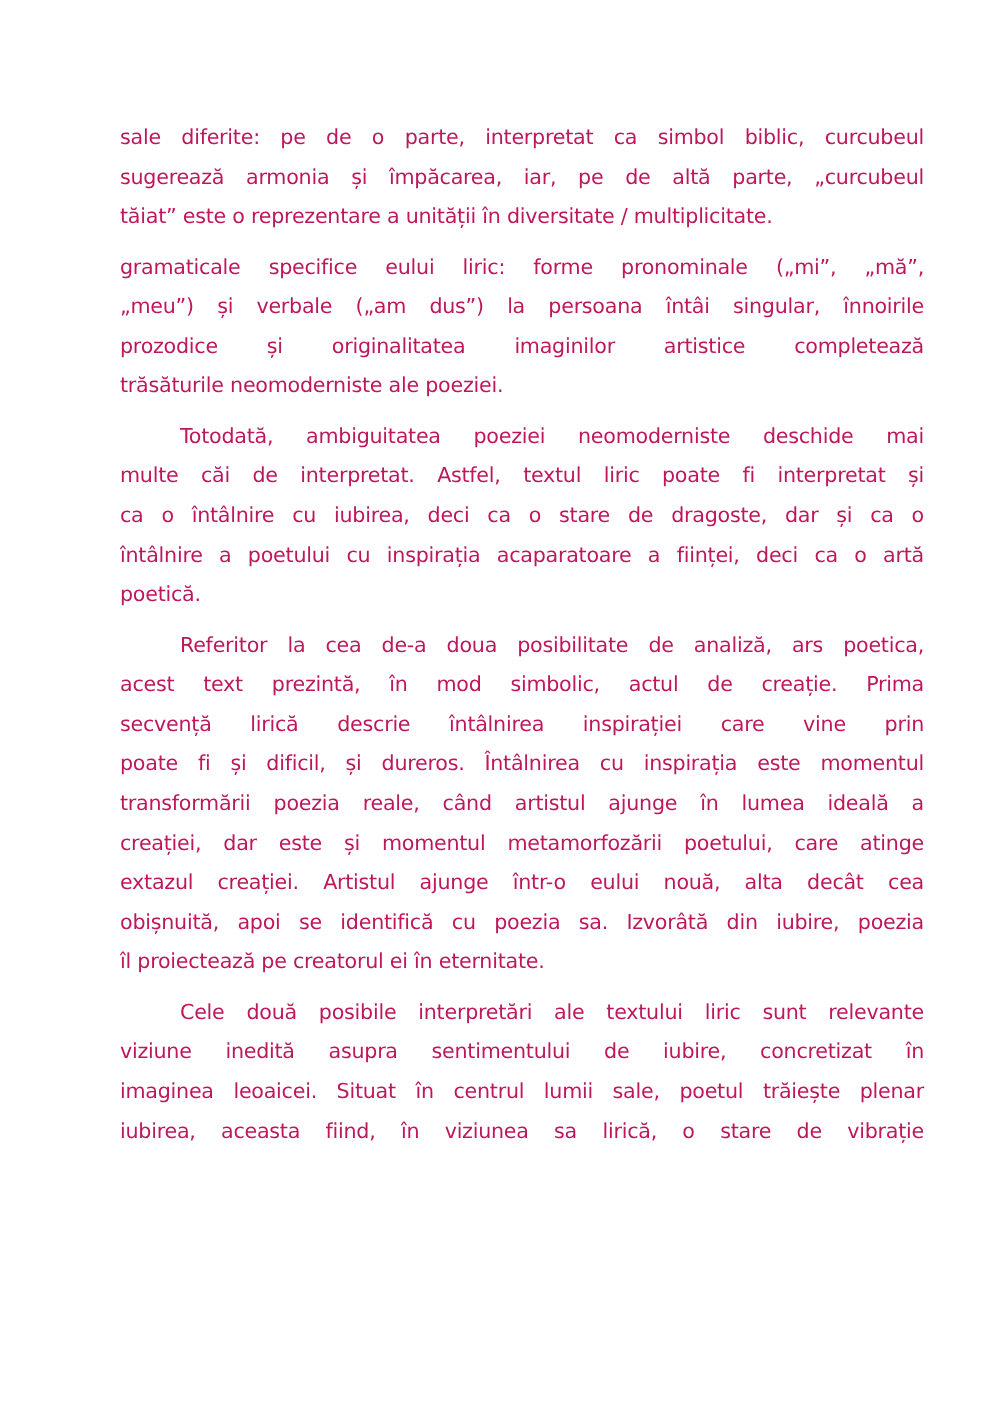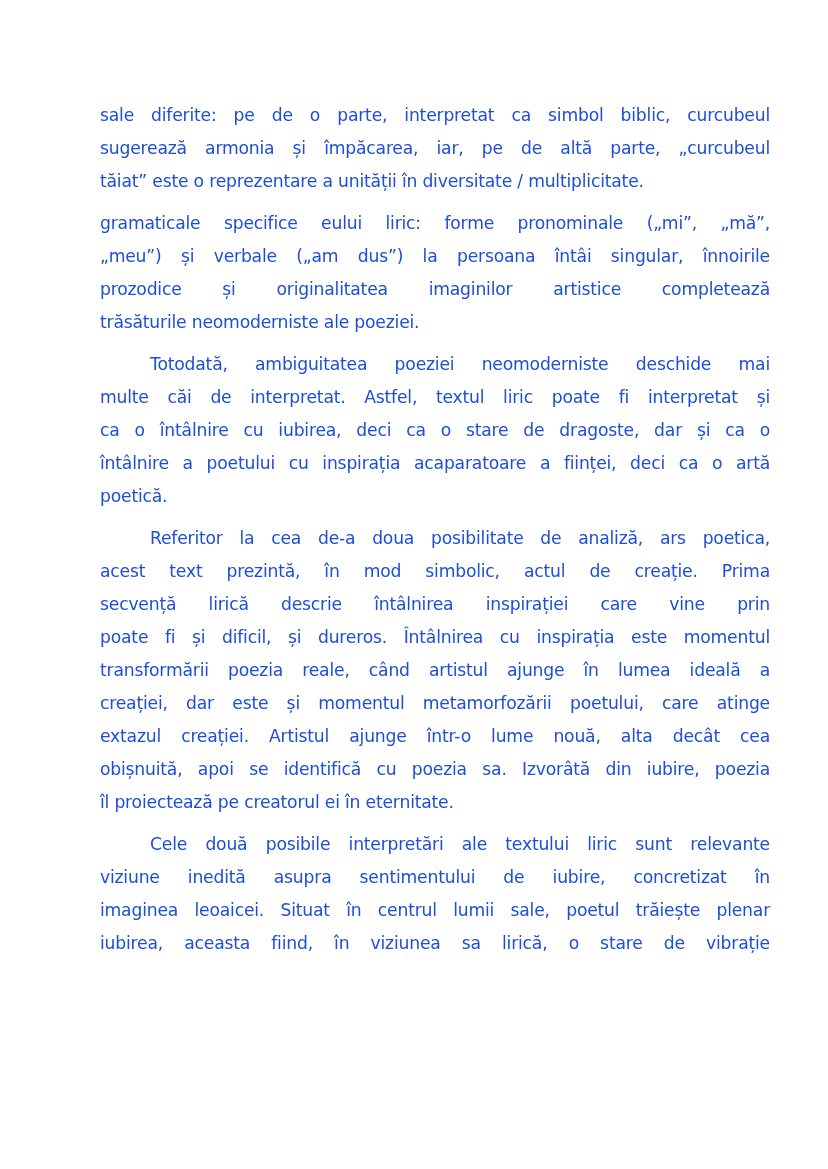--- a/index.html
+++ b/index.html
@@ -13,21 +13,21 @@
     position: relative;
     overflow: hidden;
   }
   .page {
     position: absolute;
     left: 100px;
     top: 99px;
     width: 670px;
     font-family: "DejaVu Sans", sans-serif;
     font-size: 17.2px;
-    color: #1d4ed8;
+    color: #be185d;
     letter-spacing: -0.2px;
   }
   .para {
     margin: 0 0 9px 0;
     line-height: 33px;
     text-align: justify;
   }
   .line {
     display: block;
     height: 33px;
@@ -68,21 +68,21 @@
     <span class="line last">poetică.</span>
   </div>
 
   <div class="para">
     <span class="line indent">Referitor la cea de-a doua posibilitate de analiză, ars poetica,</span>
     <span class="line">acest text prezintă, în mod simbolic, actul de creație. Prima</span>
     <span class="line">secvență lirică descrie întâlnirea inspirației care vine prin</span>
     <span class="line">poate fi și dificil, și dureros. Întâlnirea cu inspirația este momentul</span>
     <span class="line">transformării poezia reale, când artistul ajunge în lumea ideală a</span>
     <span class="line">creației, dar este și momentul metamorfozării poetului, care atinge</span>
-    <span class="line">extazul creației. Artistul ajunge într-o lume nouă, alta decât cea</span>
+    <span class="line">extazul creației. Artistul ajunge într-o eului nouă, alta decât cea</span>
     <span class="line">obișnuită, apoi se identifică cu poezia sa. Izvorâtă din iubire, poezia</span>
     <span class="line last">îl proiectează pe creatorul ei în eternitate.</span>
   </div>
 
   <div class="para">
     <span class="line indent">Cele două posibile interpretări ale textului liric sunt relevante</span>
     <span class="line">viziune inedită asupra sentimentului de iubire, concretizat în</span>
     <span class="line">imaginea leoaicei. Situat în centrul lumii sale, poetul trăiește plenar</span>
     <span class="line">iubirea, aceasta fiind, în viziunea sa lirică, o stare de vibrație</span>
   </div>

